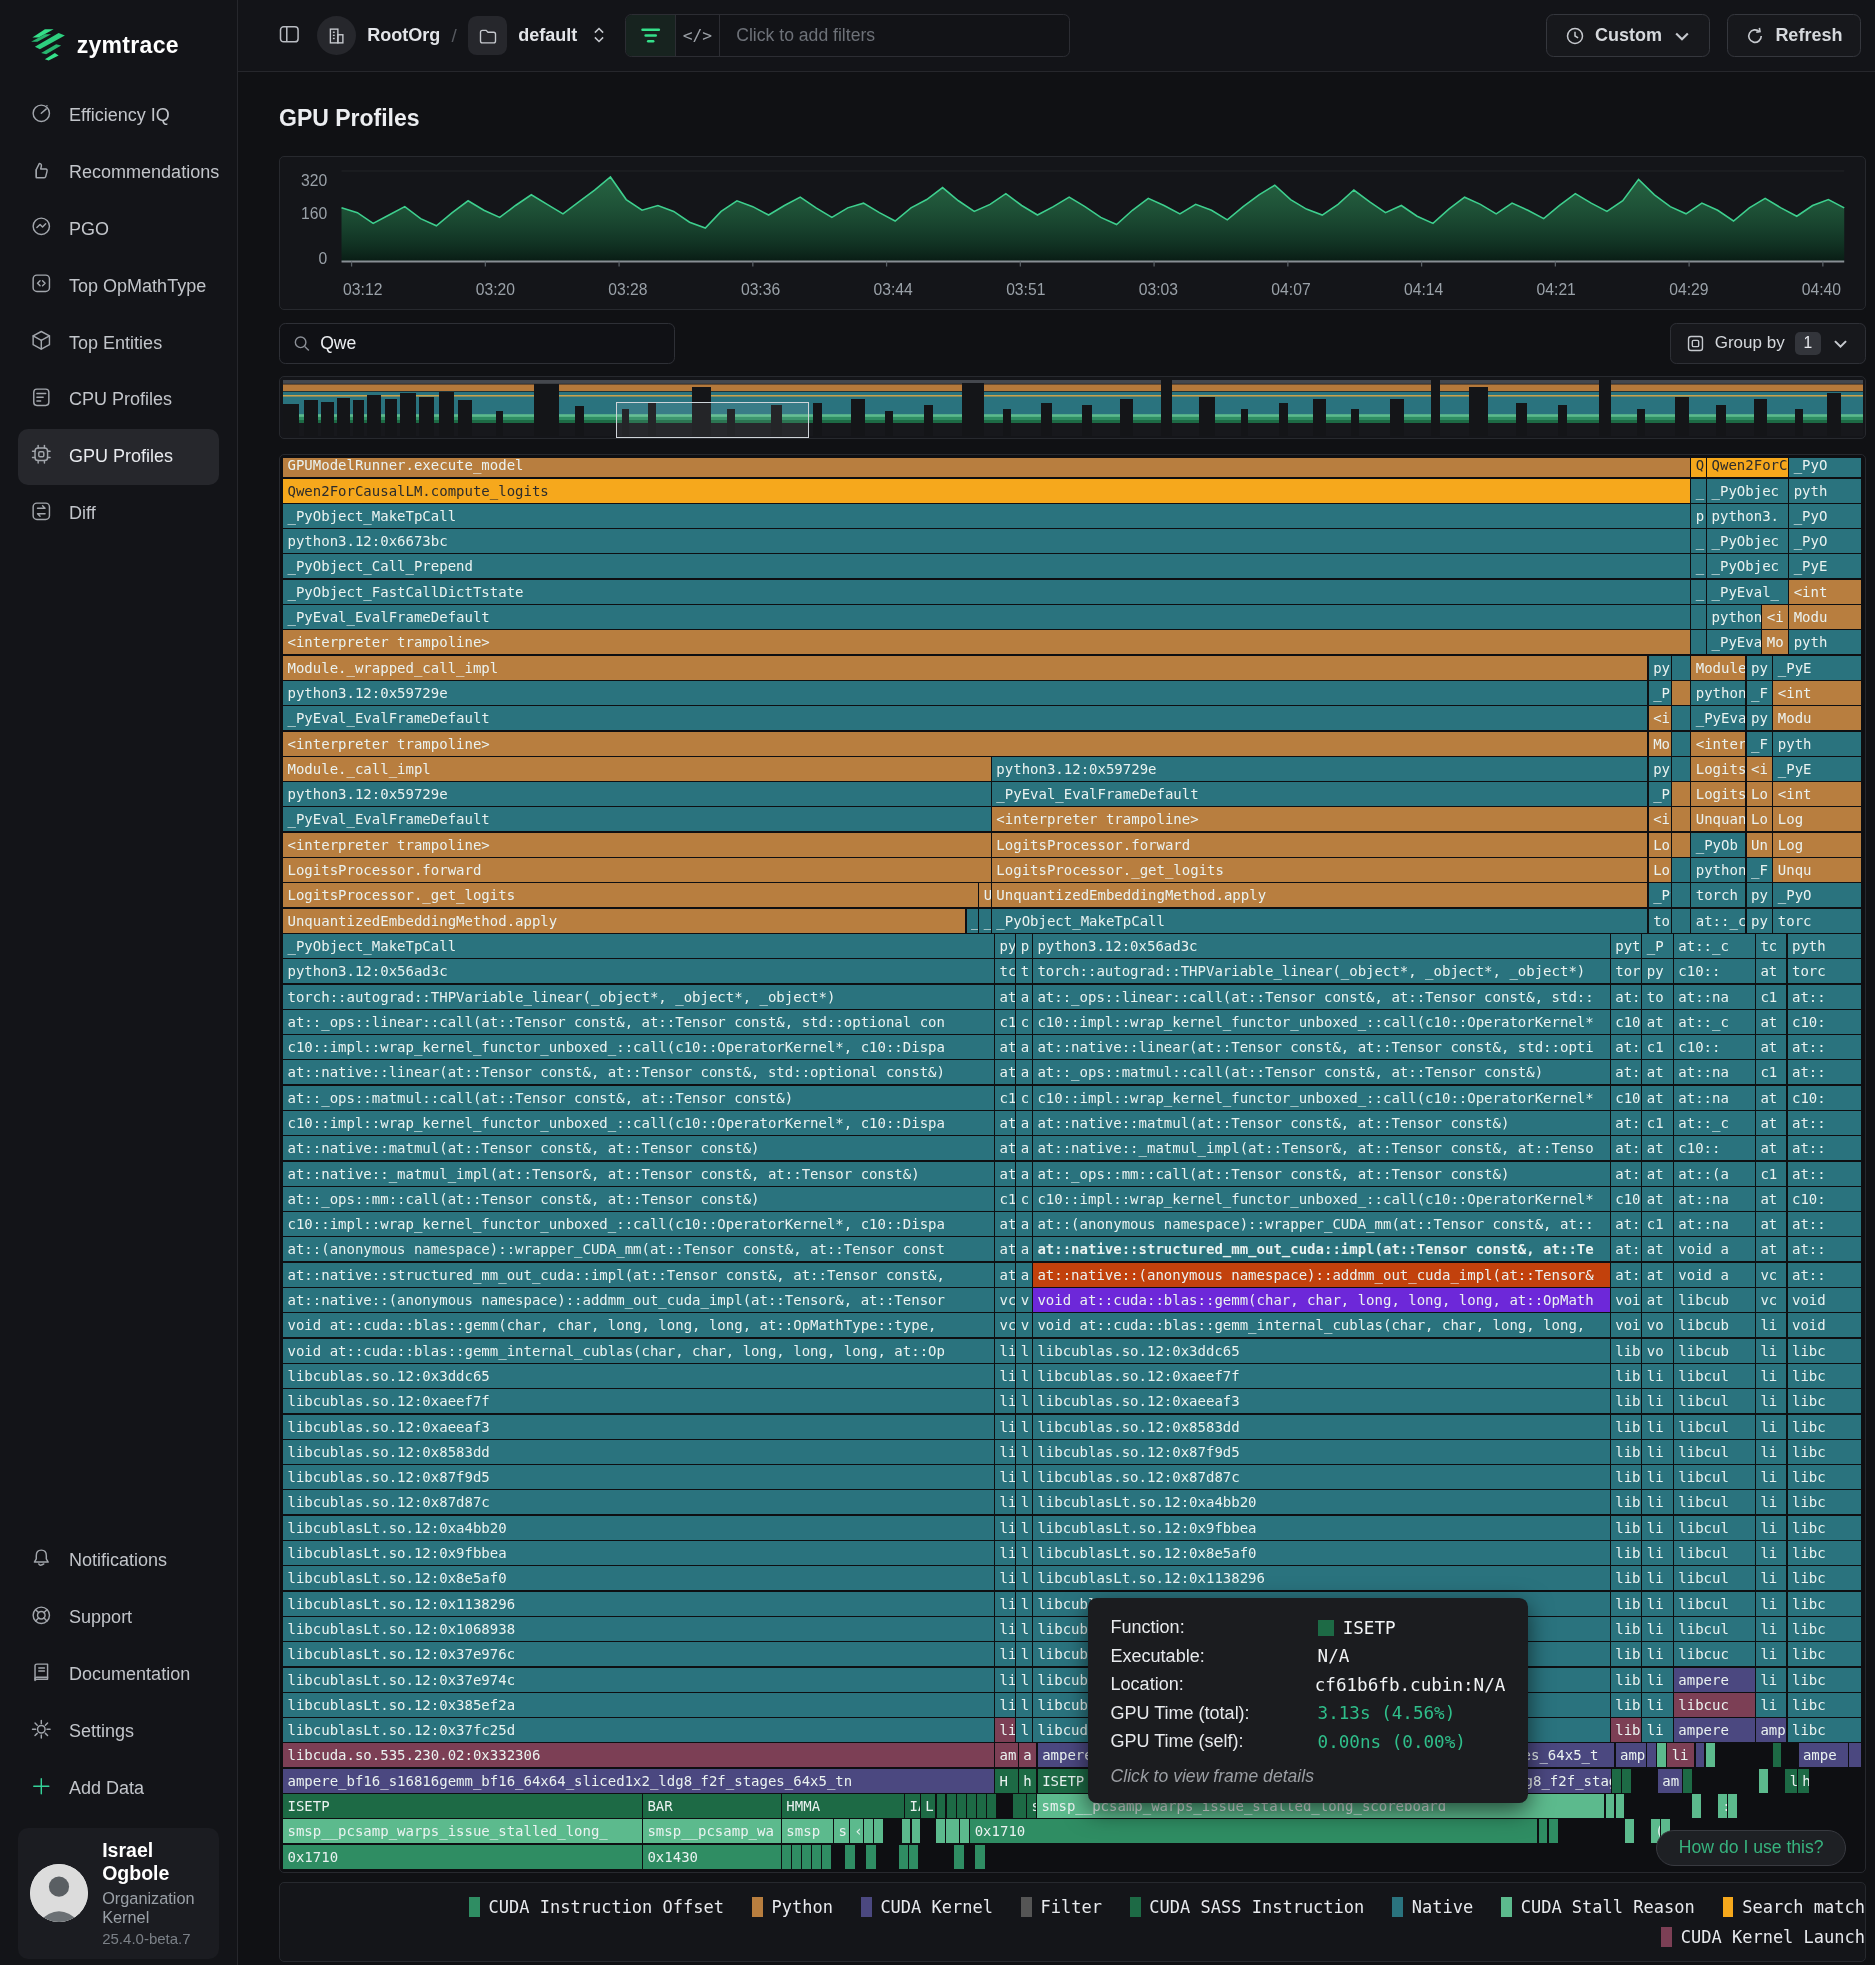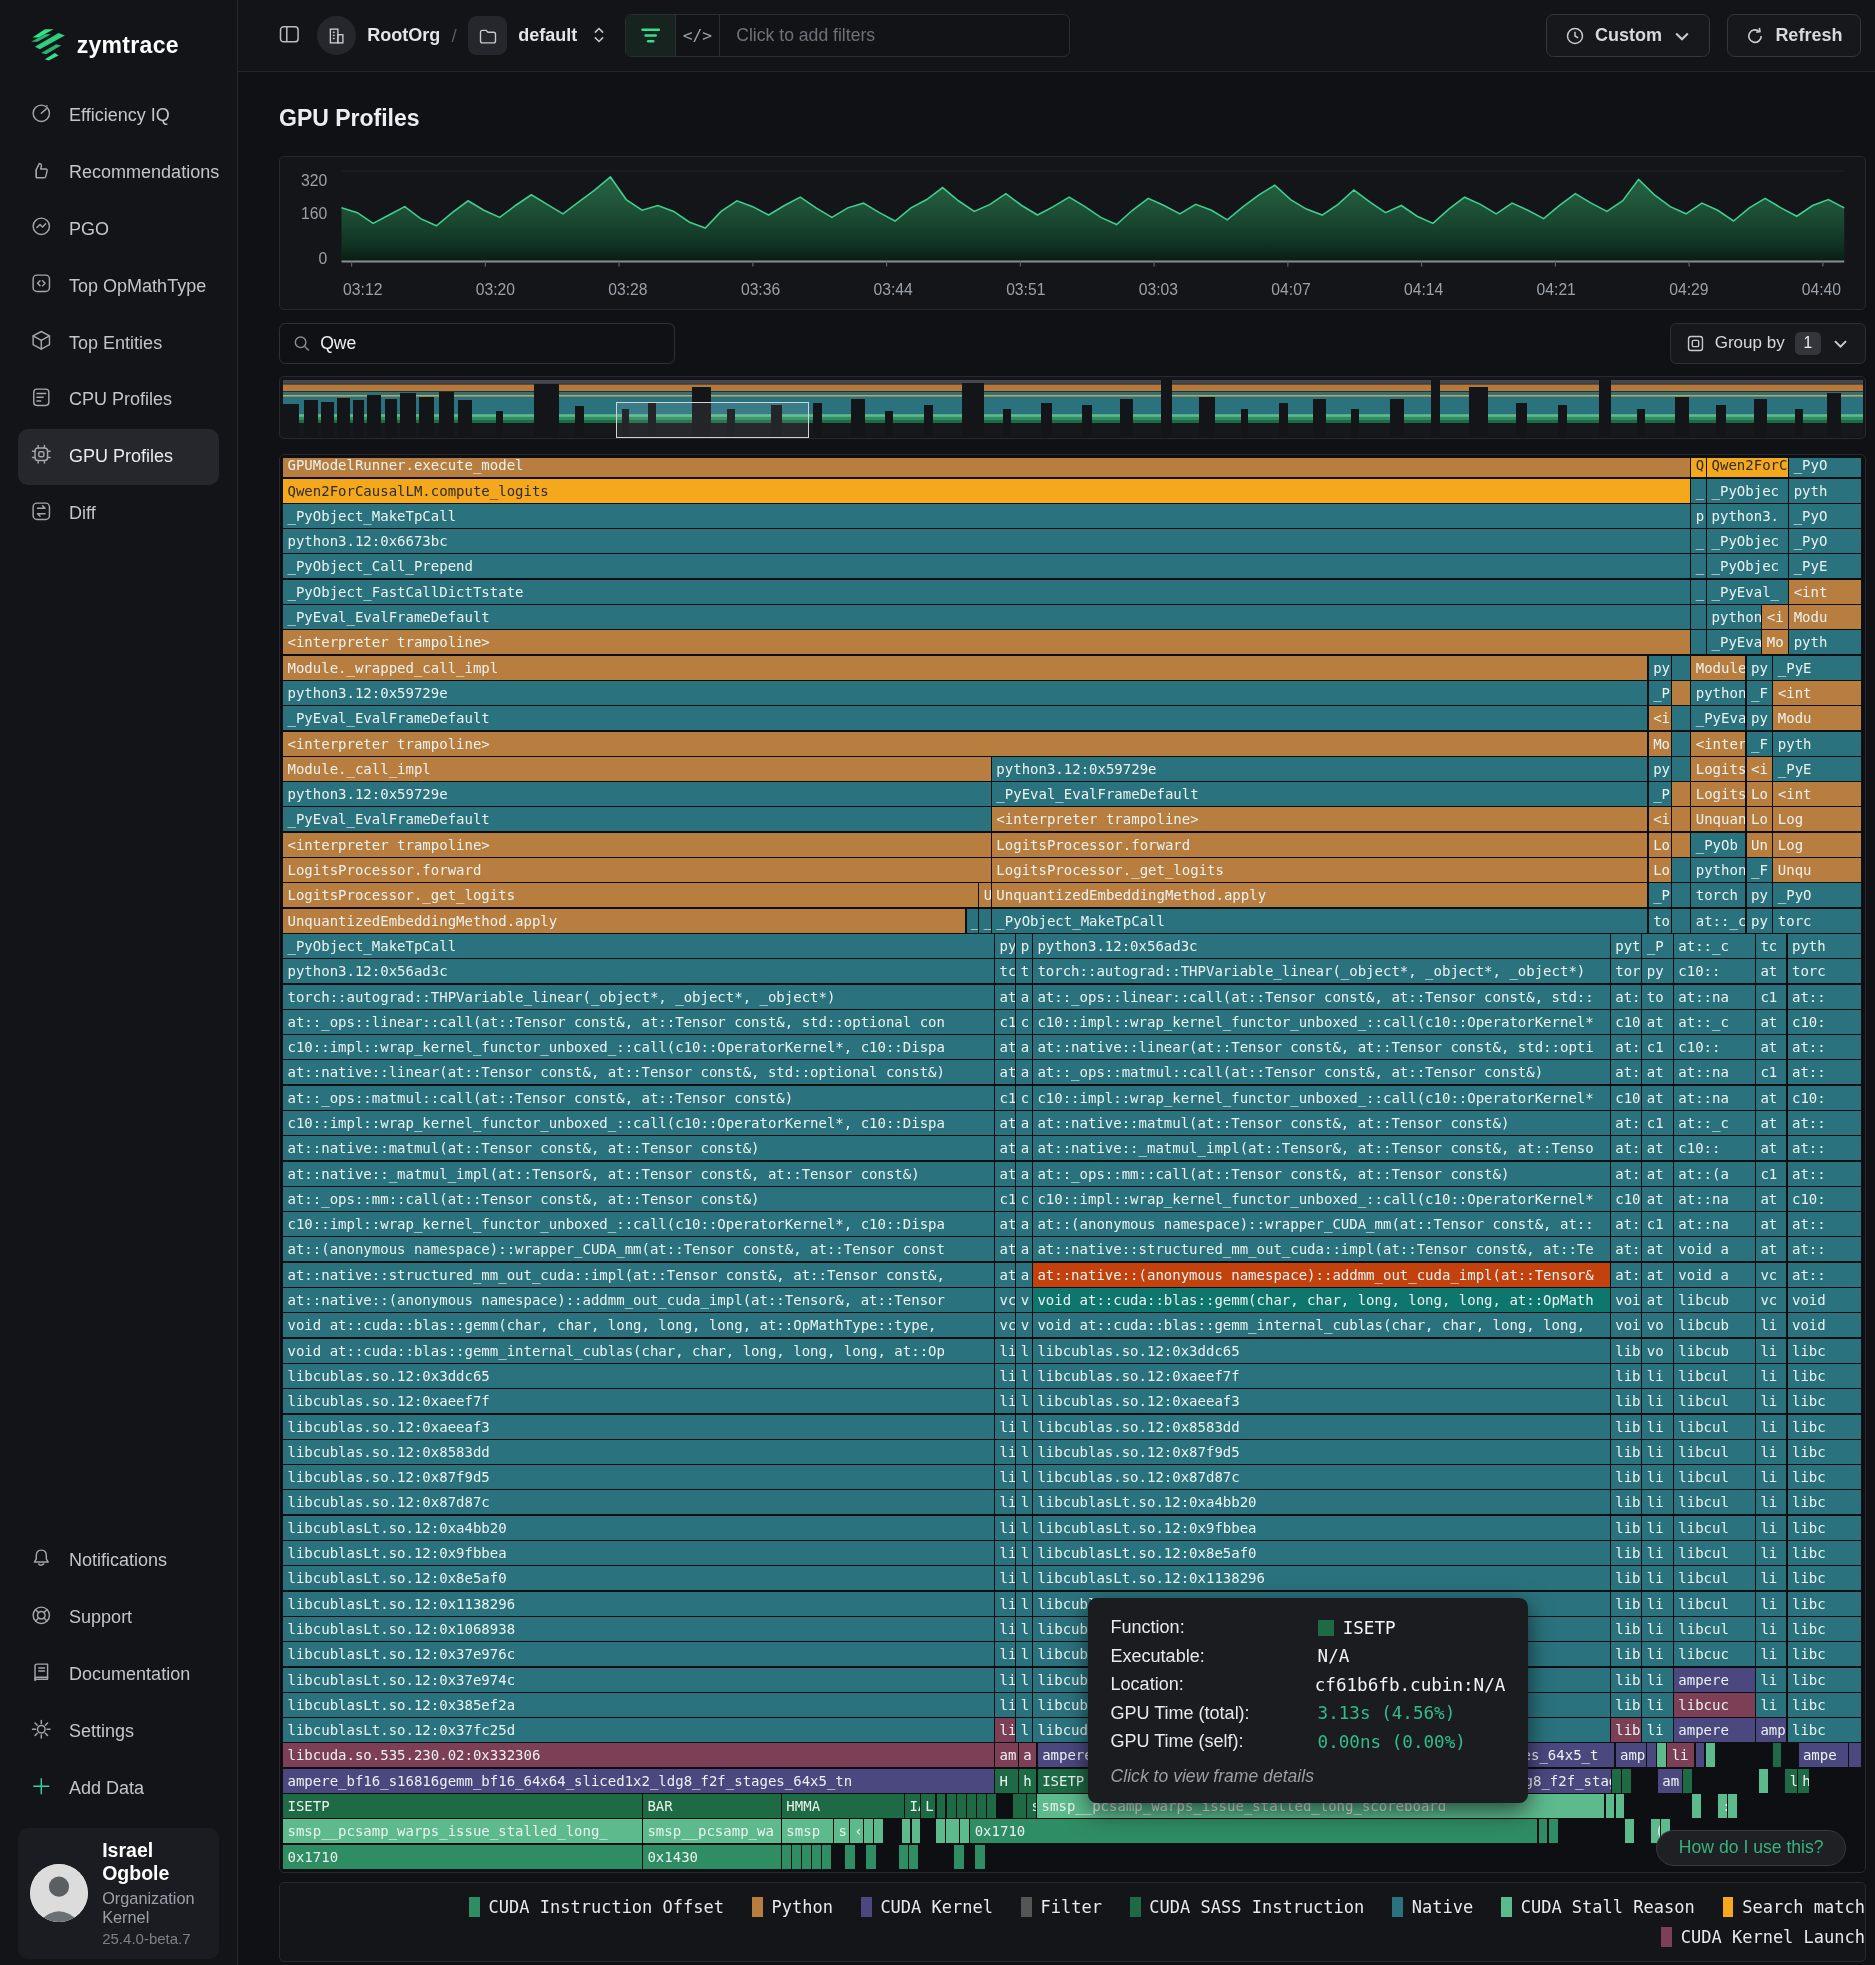--- a/index.html
+++ b/index.html
@@ -737,21 +737,21 @@
               <div class="fseg" style="width: calc(2% - 1.3px); background: rgb(42, 115, 126);">at:</div>
               <div class="fseg" style="width: calc(2% - 1.3px); background: rgb(42, 115, 126);">c1</div>
               <div class="fseg" style="width: calc(5.2% - 1.3px); background: rgb(42, 115, 126);">at::na</div>
               <div class="fseg" style="width: calc(2% - 1.3px); background: rgb(42, 115, 126);">at</div>
               <div class="fseg grow" style="background: rgb(42, 115, 126);">at::</div>
             </div>
             <div class="frow">
               <div class="fseg" style="width: calc(45.1% - 1.3px); background: rgb(42, 115, 126);">at::(anonymous namespace)::wrapper_CUDA_mm(at::Tensor const&amp;, at::Tensor const</div>
               <div class="fseg" style="width: calc(1.35% - 1.3px); background: rgb(42, 115, 126);">at</div>
               <div class="fseg" style="width: calc(1.05% - 1.3px); background: rgb(42, 115, 126);">a</div>
-              <div class="fseg" style="width: calc(36.6% - 1.3px); background: rgb(42, 115, 126);">at::native::structured_mm_out_cuda::impl(at::Tensor const&amp;, at::Te</div>
+              <div class="fseg" style="width: calc(36.6% - 1.3px); background: rgb(42, 115, 126); font-weight: bold;">at::native::structured_mm_out_cuda::impl(at::Tensor const&amp;, at::Te</div>
               <div class="fseg" style="width: calc(2% - 1.3px); background: rgb(42, 115, 126);">at:</div>
               <div class="fseg" style="width: calc(2% - 1.3px); background: rgb(42, 115, 126);">at</div>
               <div class="fseg" style="width: calc(5.2% - 1.3px); background: rgb(42, 115, 126);">void a</div>
               <div class="fseg" style="width: calc(2% - 1.3px); background: rgb(42, 115, 126);">at</div>
               <div class="fseg grow" style="background: rgb(42, 115, 126);">at::</div>
             </div>
             <div class="frow">
               <div class="fseg" style="width: calc(45.1% - 1.3px); background: rgb(42, 115, 126);">at::native::structured_mm_out_cuda::impl(at::Tensor const&amp;, at::Tensor const&amp;,</div>
               <div class="fseg" style="width: calc(1.35% - 1.3px); background: rgb(42, 115, 126);">at</div>
               <div class="fseg" style="width: calc(1.05% - 1.3px); background: rgb(42, 115, 126);">a</div>
@@ -759,21 +759,21 @@
               <div class="fseg" style="width: calc(2% - 1.3px); background: rgb(42, 115, 126);">at:</div>
               <div class="fseg" style="width: calc(2% - 1.3px); background: rgb(42, 115, 126);">at</div>
               <div class="fseg" style="width: calc(5.2% - 1.3px); background: rgb(42, 115, 126);">void a</div>
               <div class="fseg" style="width: calc(2% - 1.3px); background: rgb(42, 115, 126);">vc</div>
               <div class="fseg grow" style="background: rgb(42, 115, 126);">at::</div>
             </div>
             <div class="frow">
               <div class="fseg" style="width: calc(45.1% - 1.3px); background: rgb(42, 115, 126);">at::native::(anonymous namespace)::addmm_out_cuda_impl(at::Tensor&amp;, at::Tensor</div>
               <div class="fseg" style="width: calc(1.35% - 1.3px); background: rgb(42, 115, 126);">vc</div>
               <div class="fseg" style="width: calc(1.05% - 1.3px); background: rgb(42, 115, 126);">v</div>
-              <div class="fseg" style="width: calc(36.6% - 1.3px); background: #0f766e;">void at::cuda::blas::gemm(char, char, long, long, long, at::OpMath</div>
+              <div class="fseg" style="width: calc(36.6% - 1.3px); background: #6d28d9;">void at::cuda::blas::gemm(char, char, long, long, long, at::OpMath</div>
               <div class="fseg" style="width: calc(2% - 1.3px); background: rgb(42, 115, 126);">voi</div>
               <div class="fseg" style="width: calc(2% - 1.3px); background: rgb(42, 115, 126);">at</div>
               <div class="fseg" style="width: calc(5.2% - 1.3px); background: rgb(42, 115, 126);">libcub</div>
               <div class="fseg" style="width: calc(2% - 1.3px); background: rgb(42, 115, 126);">vc</div>
               <div class="fseg grow" style="background: rgb(42, 115, 126);">void</div>
             </div>
             <div class="frow">
               <div class="fseg" style="width: calc(45.1% - 1.3px); background: rgb(42, 115, 126);">void at::cuda::blas::gemm(char, char, long, long, long, at::OpMathType::type,</div>
               <div class="fseg" style="width: calc(1.35% - 1.3px); background: rgb(42, 115, 126);">vc</div>
               <div class="fseg" style="width: calc(1.05% - 1.3px); background: rgb(42, 115, 126);">v</div>

